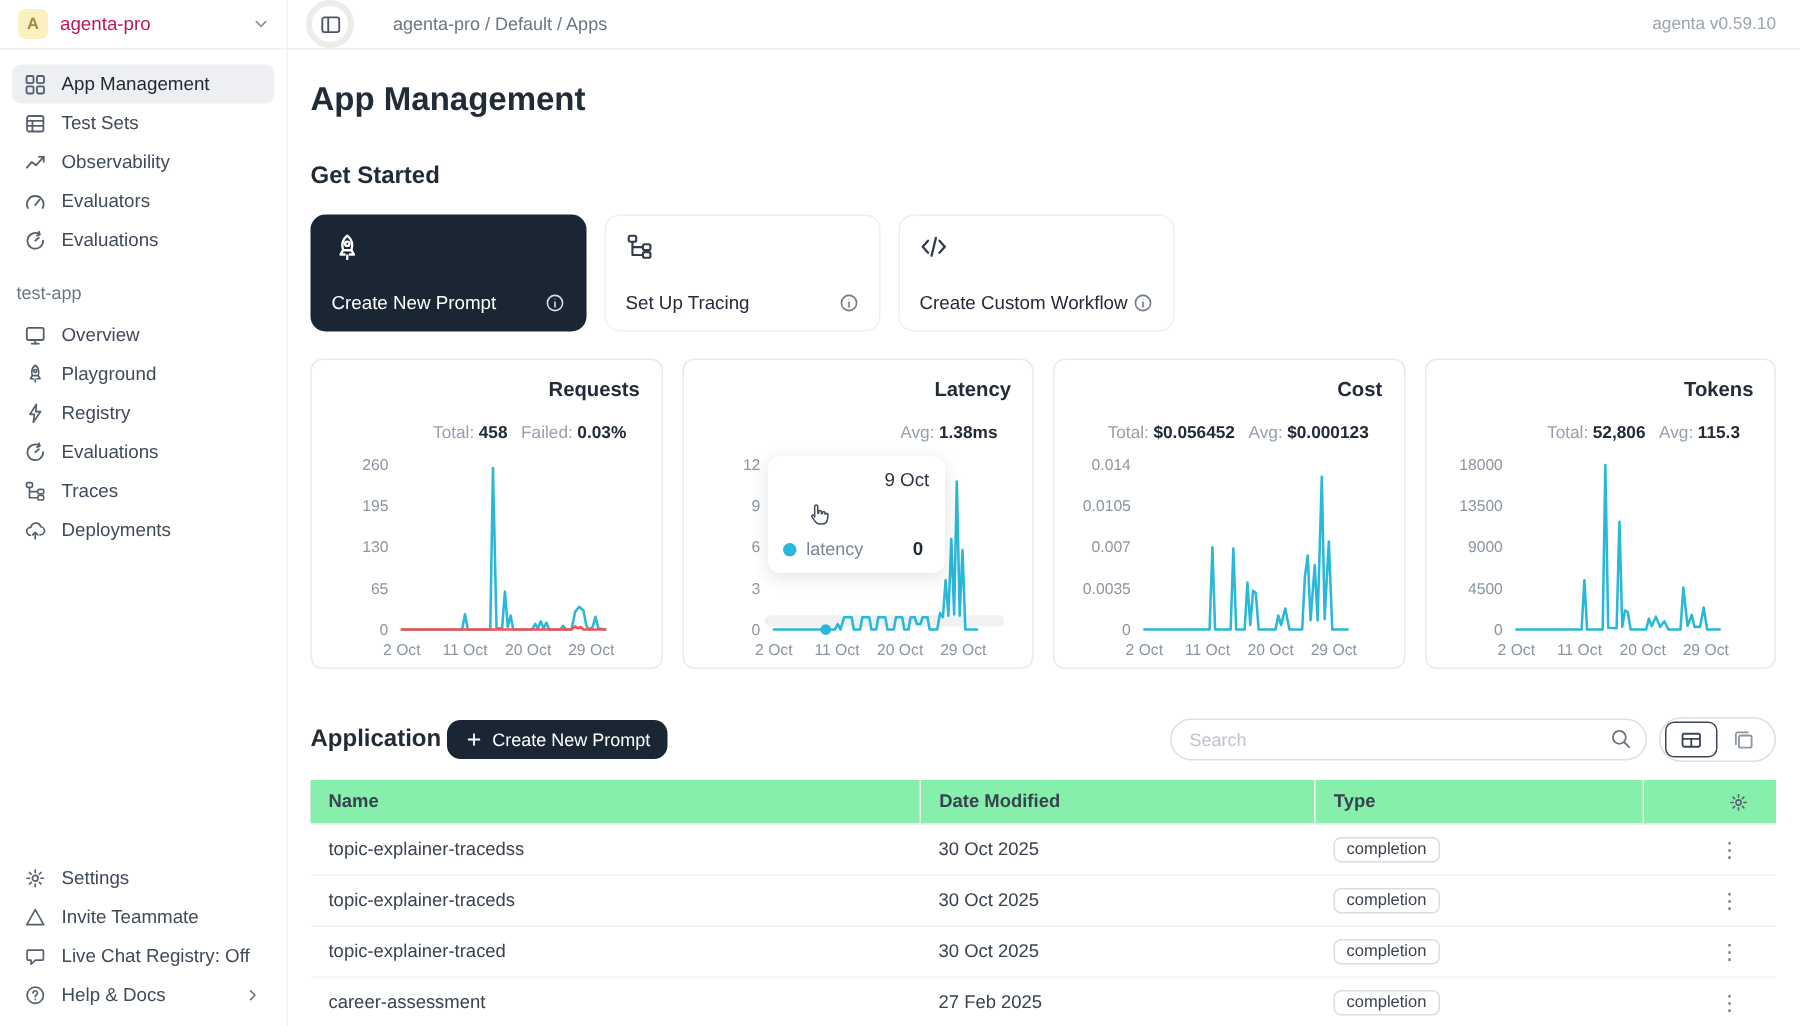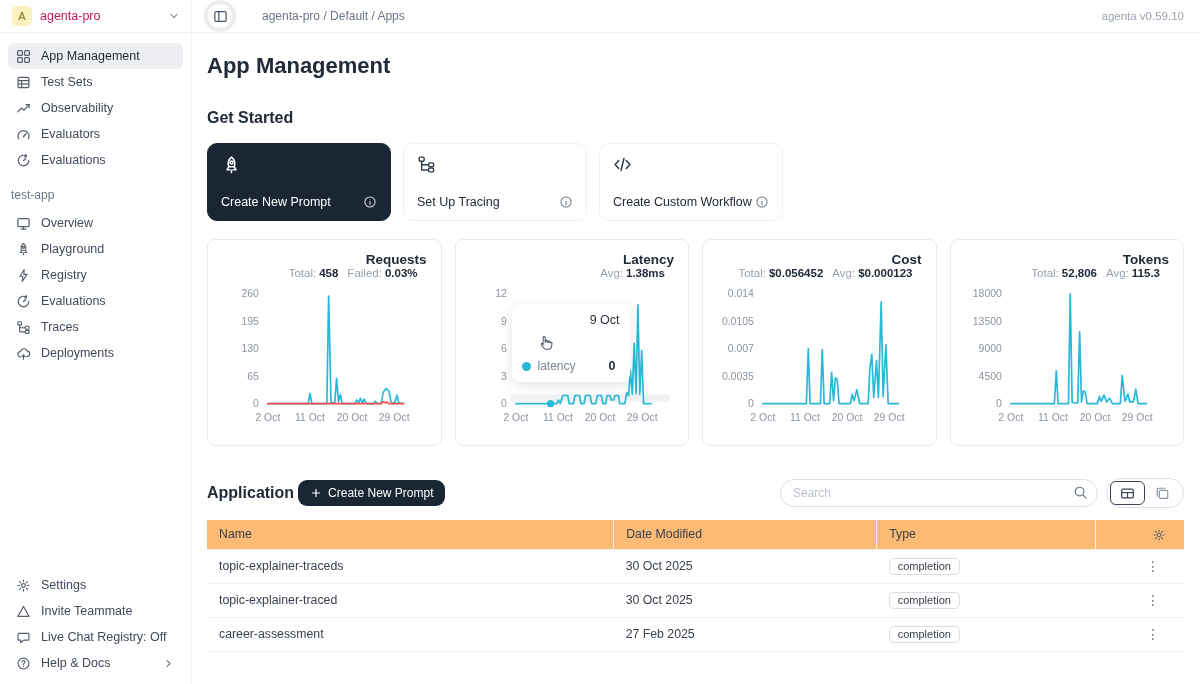--- a/index.html
+++ b/index.html
@@ -51,21 +51,21 @@
   .gs-bottom { display:flex; align-items:center; justify-content:space-between; }
   .gs-label { font-size:12.5px; font-weight:500; }
   .info-i { width:14px; height:14px; color:#707a88; }
   .gs-card.dark .info-i { color:#d7dde4; }
 
   
   .stats-row { display:grid; grid-template-columns:repeat(4,1fr); gap:13px; margin-top:18px; }
   .stat-card { position:relative; border:1px solid #e8eaed; border-radius:8px; background:#fff;
     padding:12px 14px 4px; height:207px;text-align:right; }
   .stat-title { font-size:13.5px; font-weight:700; color:#222b38; }
-  .stat-line { margin-top:0; font-size:11.5px; color:#95a0ad; }
+  .stat-line { margin-top:16px; font-size:11.5px; color:#95a0ad; }
   .stat-line .sl { margin-right:3px; }
   .stat-line .sv { color:#222b38; font-weight:700; margin-right:9px; }
   .chart { margin-top:5px; }
   svg text.tk { font-size:10.5px; fill:#8b95a1; font-family:"Liberation Sans","DejaVu Sans",sans-serif; }
 
   .chart-tooltip { position:absolute; left:56px; top:64px; width:118px; background:#fff;
     border-radius:8px; box-shadow:0 3px 12px rgba(15,30,50,.12); padding:9px 10px; z-index:5; }
   .tt-title { font-size:12.5px; font-weight:500; color:#2a3340; }
   .tt-cursor { position:absolute; left:24px; top:30px; width:19px; height:19px; }
   .tt-row { display:flex; align-items:center; gap:7px; margin-top:32px; }
@@ -87,21 +87,21 @@
   .search-icon { position:absolute; right:10px; top:6px; width:15px; height:15px; color:#6b7684; cursor:pointer; }
   .view-toggle { display:flex; align-items:center; border:1px solid #dcdfe3; border-radius:15px;
     height:30px; padding:0 3px; }
   .vt-btn { width:35px; height:24px; display:flex; align-items:center; justify-content:center;
     background:none; border:none; border-radius:6px; color:#8c96a3; cursor:pointer; }
   .vt-btn.selected { border:1.5px solid #3b4554; color:#3b4554; }
   .vt-btn svg { width:15px; height:15px; }
 
   
   table { width:100%; border-collapse:collapse; margin-top:12px; font-size:12.3px; color:#39424f; }
-  thead th { text-align:left; font-weight:400; height:29px; background:#fdba74;
+  thead th { text-align:left; font-weight:700; height:29px; background:#86efac;
     border-bottom:1px solid #efefef; padding:0 12px;margin-top:28px; }
   thead th + th { border-left:1px solid #efefef; }
   th.col-name { width:405px; } th.col-date { width:262px; } th.col-type { width:218px; }
   th.col-actions { width:88px; text-align:right; padding-right:18px; }
   th .gear-sm { width:14px; height:14px; color:#55606e; vertical-align:middle; cursor:pointer; }
   tbody td { height:34px; border-bottom:1px solid #f2f3f5; padding:0 12px; }
   tbody tr { cursor:pointer; }
   .tag { display:inline-block; border:1px solid #d9dde2; border-radius:5px; padding:1.5px 8px;
     font-size:11px; background:#fff; color:#39424f; }
   .td-actions { text-align:right; padding-right:20px; }
@@ -501,20 +501,26 @@
           <th class="col-name">Name</th>
           <th class="col-date">Date Modified</th>
           <th class="col-type">Type</th>
           <th class="col-actions"><svg class="gear-sm">
                 <use href="#i-gear"></use>
               </svg></th>
         </tr>
       </thead>
       <tbody id="table-body">
           <tr>
+    <td class="td-name">topic-explainer-tracedss</td>
+    <td class="td-date">30 Oct 2025</td>
+    <td class="td-type"><span class="tag">completion</span></td>
+    <td class="td-actions"><span class="kebab">⋮</span></td>
+  </tr>
+          <tr>
     <td class="td-name">topic-explainer-traceds</td>
     <td class="td-date">30 Oct 2025</td>
     <td class="td-type"><span class="tag">completion</span></td>
     <td class="td-actions"><span class="kebab">⋮</span></td>
   </tr>
           <tr>
     <td class="td-name">topic-explainer-traced</td>
     <td class="td-date">30 Oct 2025</td>
     <td class="td-type"><span class="tag">completion</span></td>
     <td class="td-actions"><span class="kebab">⋮</span></td>

